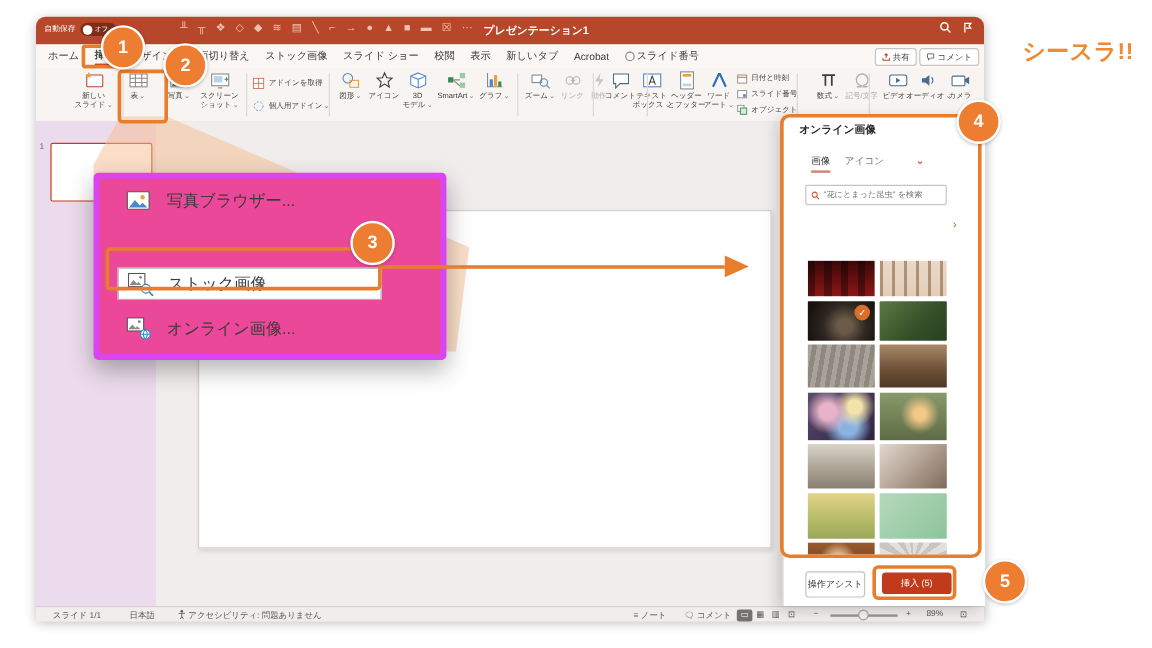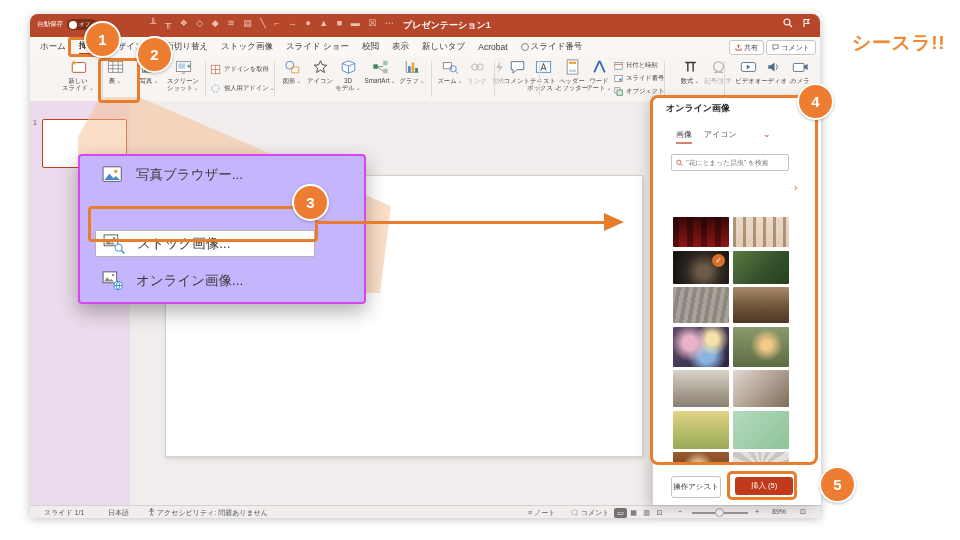--- a/index.html
+++ b/index.html
@@ -94,22 +94,22 @@
   .im12{background:linear-gradient(135deg,#b3d9bc,#8ec49a);}
   .im13{background:radial-gradient(circle at 45% 55%,#f3d9a8 0 10%,transparent 45%),linear-gradient(180deg,#9a5a2e,#6b3a1a);}
   .im14{background:repeating-conic-gradient(from 0deg at 50% 60%,#e3e0dc 0 14deg,#c9c5c0 14deg 28deg);}
   .btn-cancel{position:absolute;left:18px;top:380px;width:48px;height:20px;background:#fff;
               border:1px solid #c6c3c1;border-radius:3px;font-size:7.5px;color:#333;
               display:flex;align-items:center;justify-content:center;}
   .btn-insert{position:absolute;left:82px;top:381px;width:58px;height:18px;background:#c13a1b;
               border:none;border-radius:3px;font-size:7.5px;color:#fff;
               display:flex;align-items:center;justify-content:center;}
   
-  .menu{position:absolute;left:78px;top:154px;width:284px;height:146px;background:#c4b5fd;z-index:12;
-        border-radius:4px;box-shadow:0 8px 20px rgba(0,0,0,.3);border:2px solid #d946ef;}
+  .menu{position:absolute;left:78px;top:144px;width:284px;height:146px;background:#ec4899;z-index:12;
+        border-radius:4px;box-shadow:0 8px 20px rgba(0,0,0,.3);border:5px solid #d946ef;}
   .mitem{position:absolute;left:0;width:100%;height:34px;display:flex;align-items:center;gap:10px;
          padding-left:22px;box-sizing:border-box;font-size:13.5px;color:#3b3a39;}
   .mitem.boxed{left:15px;width:220px;height:27px;background:#fff;border:1px solid #b5b3b1;padding-left:7px;}
   
   .cone{position:absolute;left:0;top:0;z-index:7;pointer-events:none;}
   .obox{position:absolute;border:3px solid #e87d2e;border-radius:4px;z-index:20;pointer-events:none;box-sizing:border-box;}
   .badge{position:absolute;width:37px;height:37px;border-radius:50%;background:#ed7d31;border:2.5px solid #fff;
          color:#fff;font-weight:bold;font-size:15px;display:flex;align-items:center;justify-content:center;
          z-index:21;box-sizing:border-box;box-shadow:0 1px 3px rgba(0,0,0,.25);}
   .arrowline{position:absolute;left:318px;top:221px;width:286px;height:3px;background:#e87d2e;z-index:20;}

